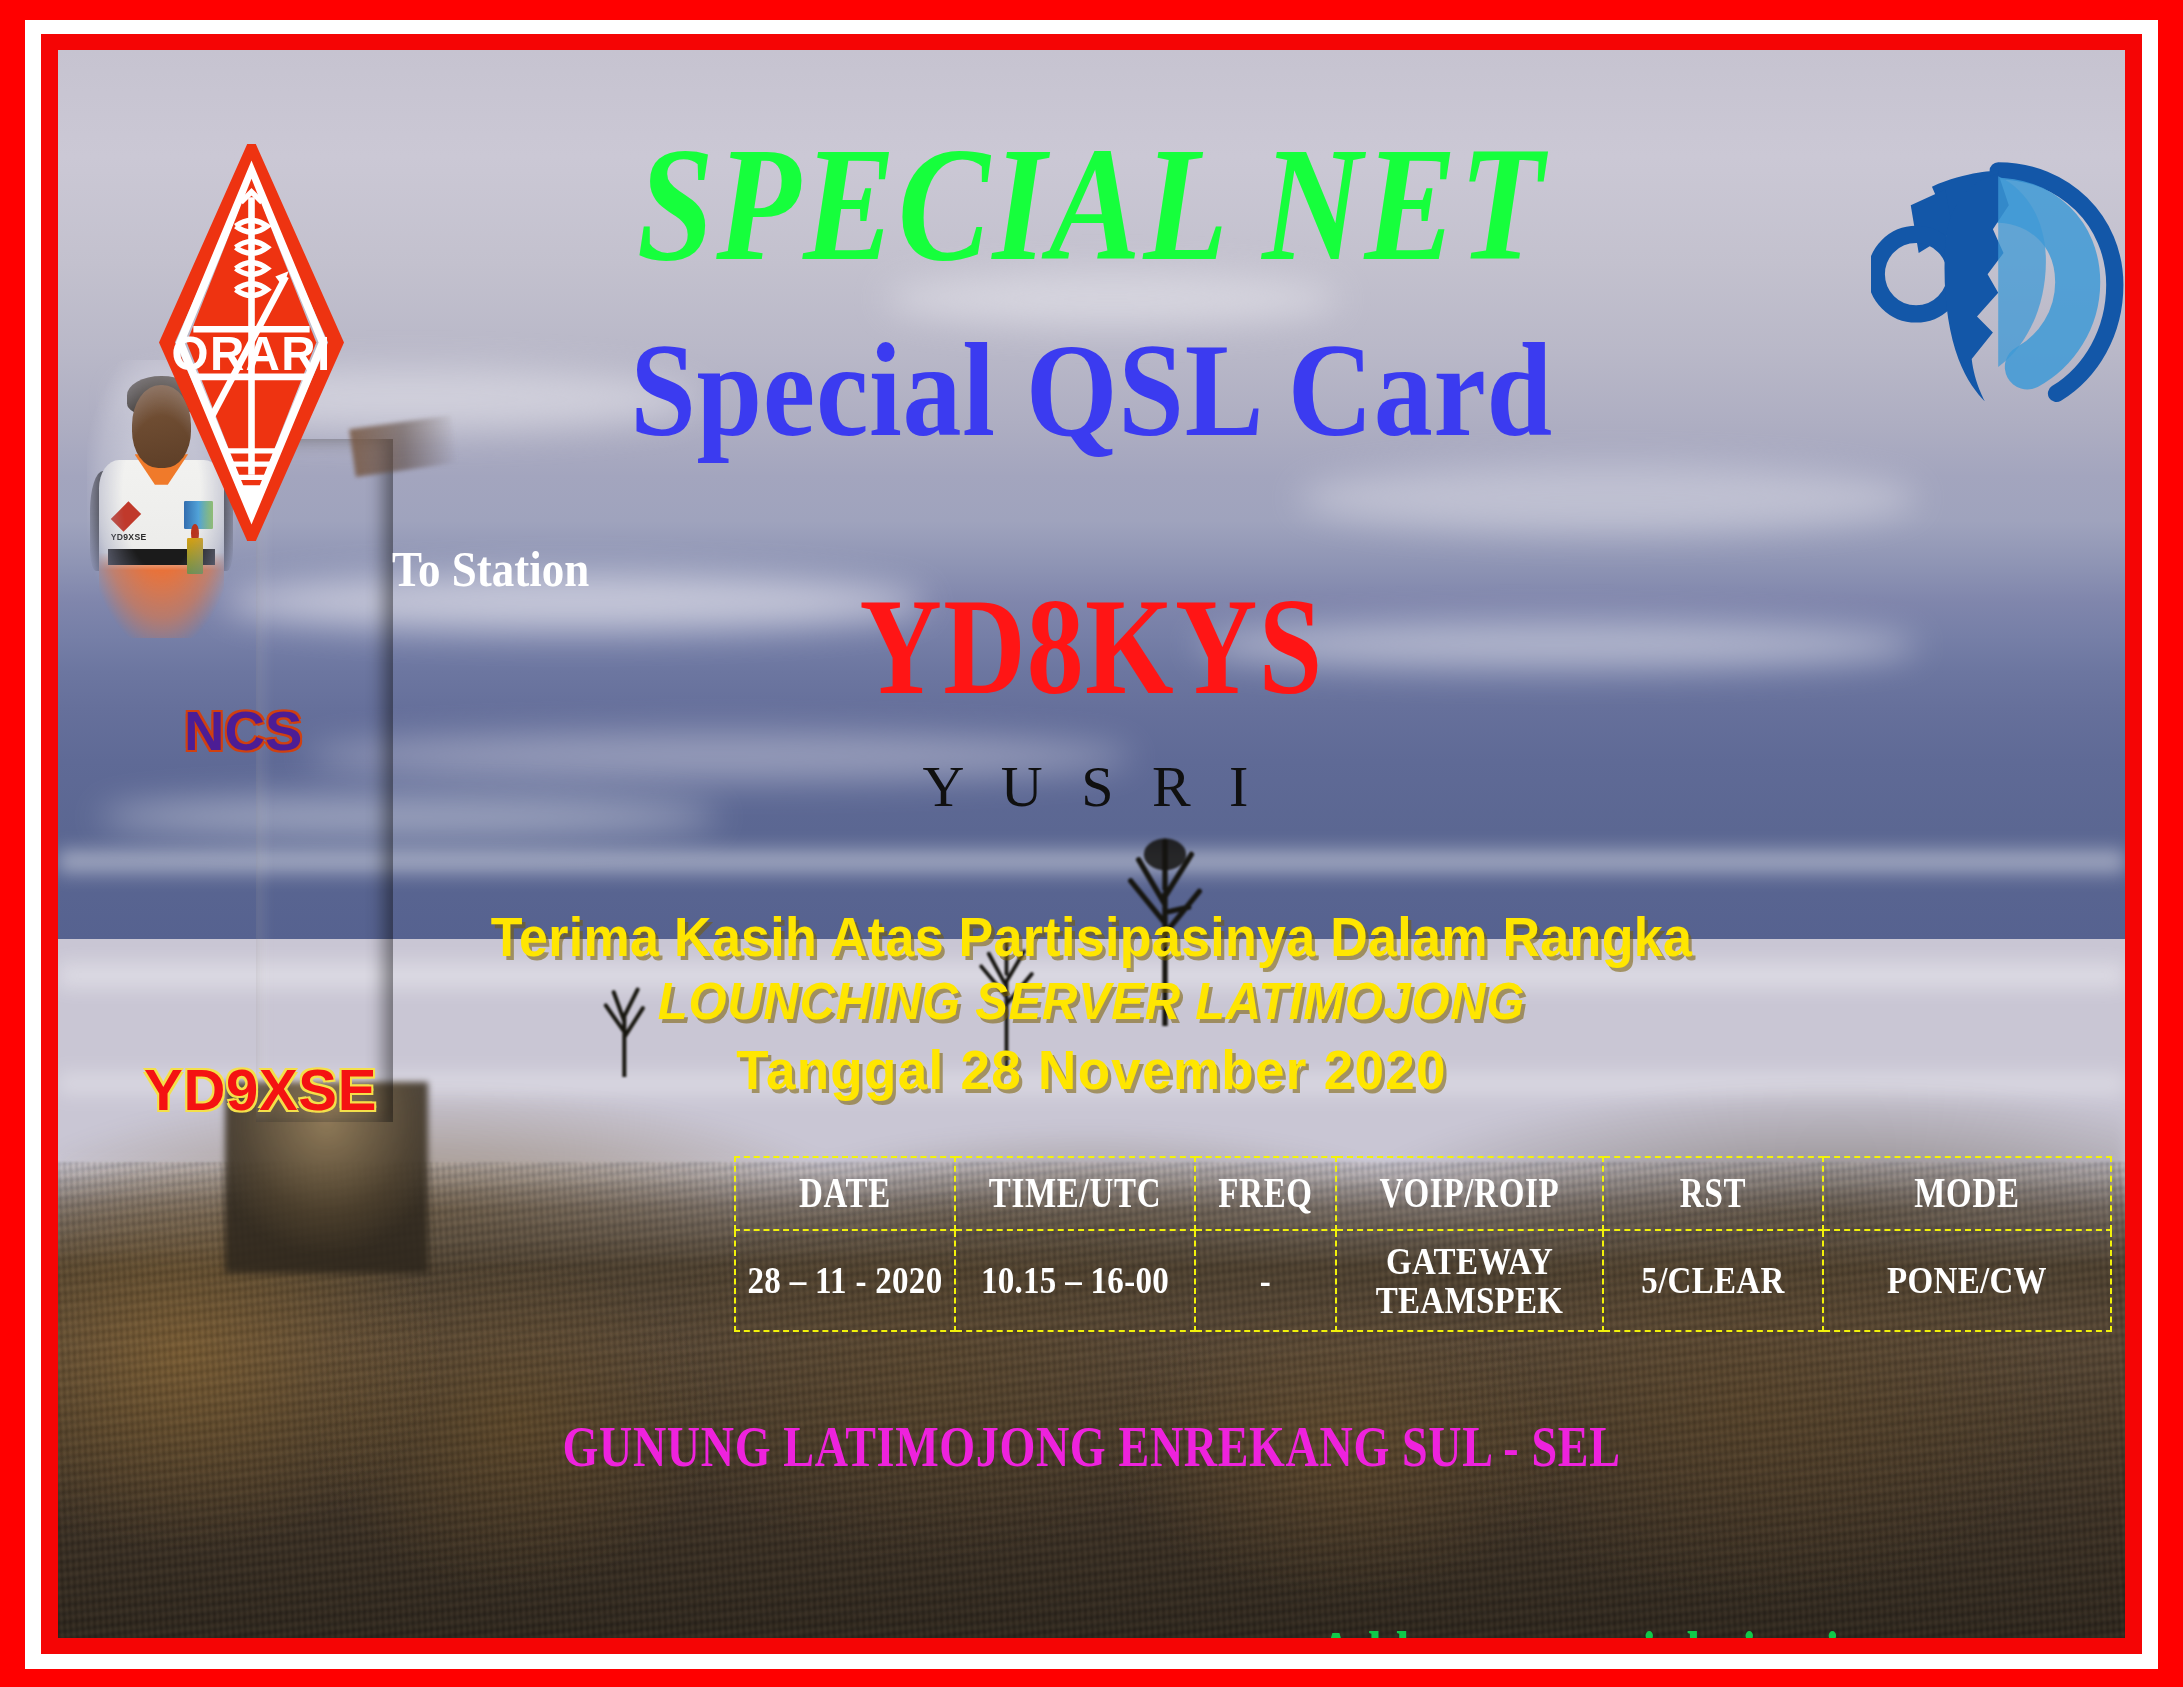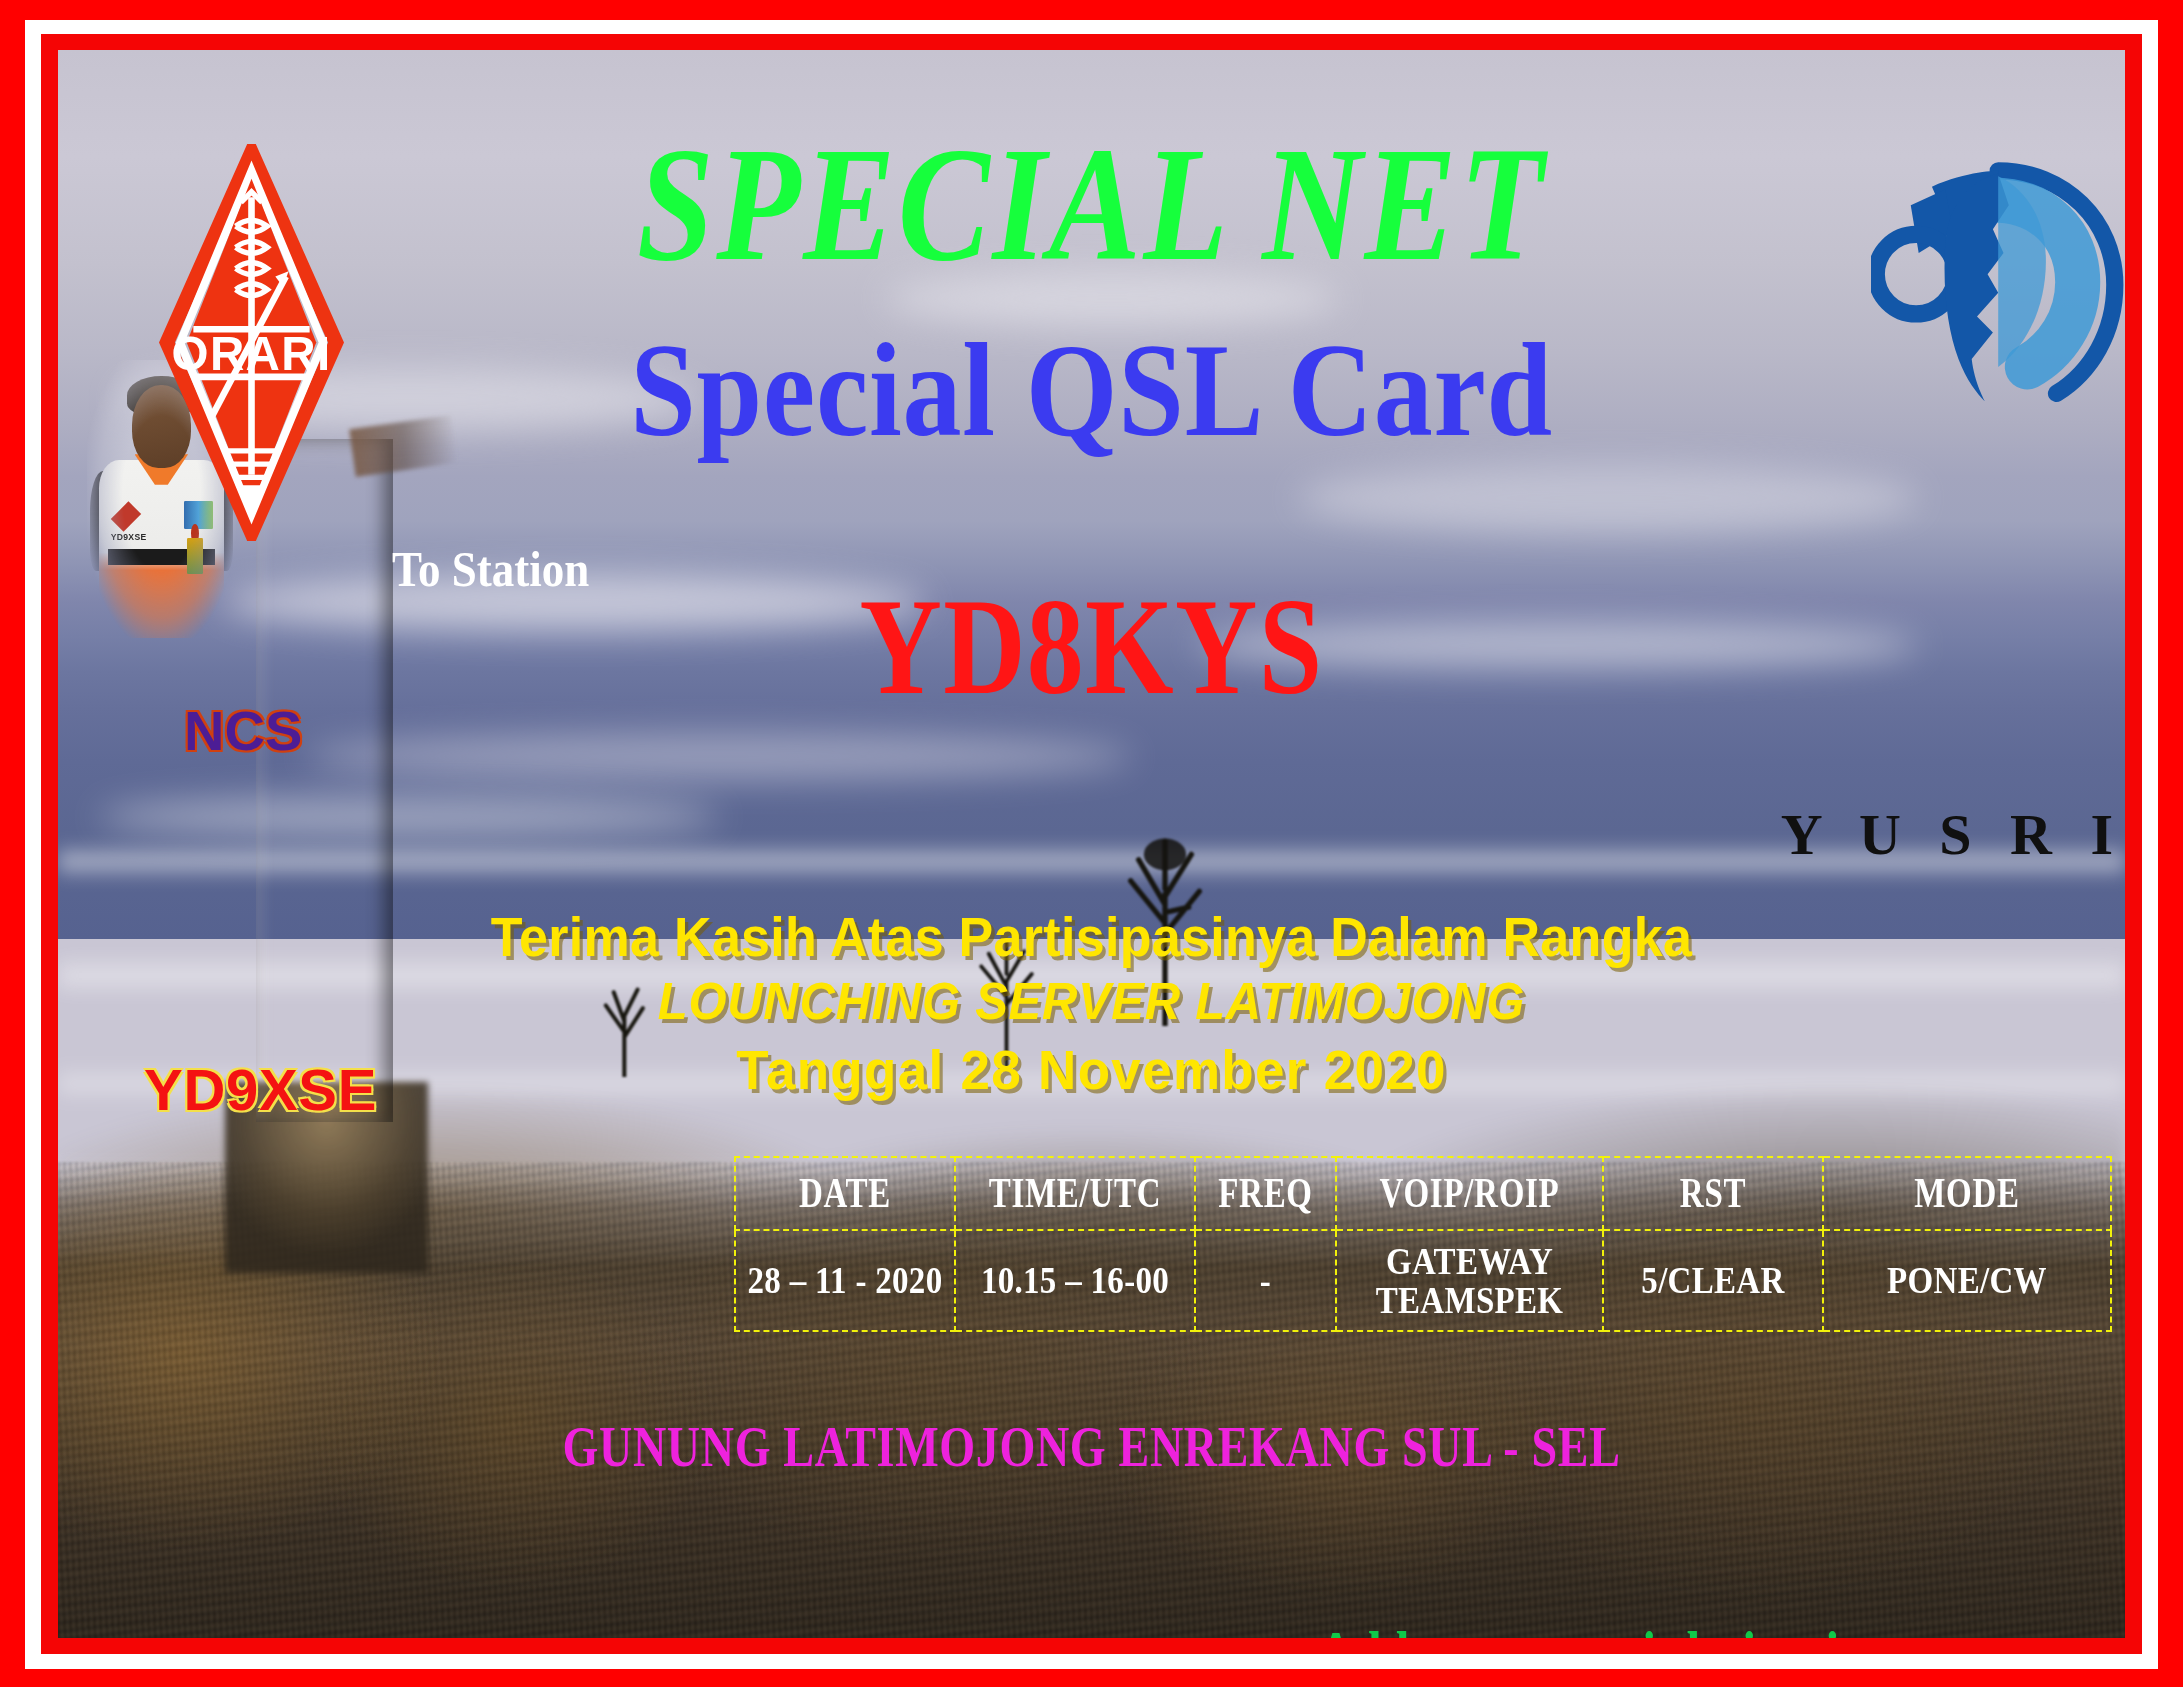--- a/index.html
+++ b/index.html
@@ -186,24 +186,24 @@
   }
 
   #callsign{
     left:0;right:0;top:529px;text-align:center;
     font-family:"Liberation Serif",serif;
     font-weight:700;font-size:114px;line-height:1;
     color:#ff1515;letter-spacing:1.3px;
     transform:scaleY(1.2);transform-origin:top center;
   }
   #opname{
-    left:0;right:0;top:708px;text-align:right;
-    font-family:"Liberation Serif",serif;
-    font-weight:700;font-size:58px;line-height:1;
-    color:#101010;letter-spacing:12px;margin-top:48px;
+    left:0;right:0;top:708px;text-align:center;
+    font-family:"Liberation Serif",serif;
+    font-weight:400;font-size:58px;line-height:1;
+    color:#101010;letter-spacing:12px;
   }
 
   .ybold{
     font-family:"Liberation Sans",sans-serif;
     font-weight:700;color:#ffe600;
     text-shadow: 3.3px 3.3px 0 rgba(120,92,0,.55);
   }
   #thanks-line{
     left:0;right:0;top:860px;text-align:center;
     font-size:52px;line-height:1;letter-spacing:0.3px;

